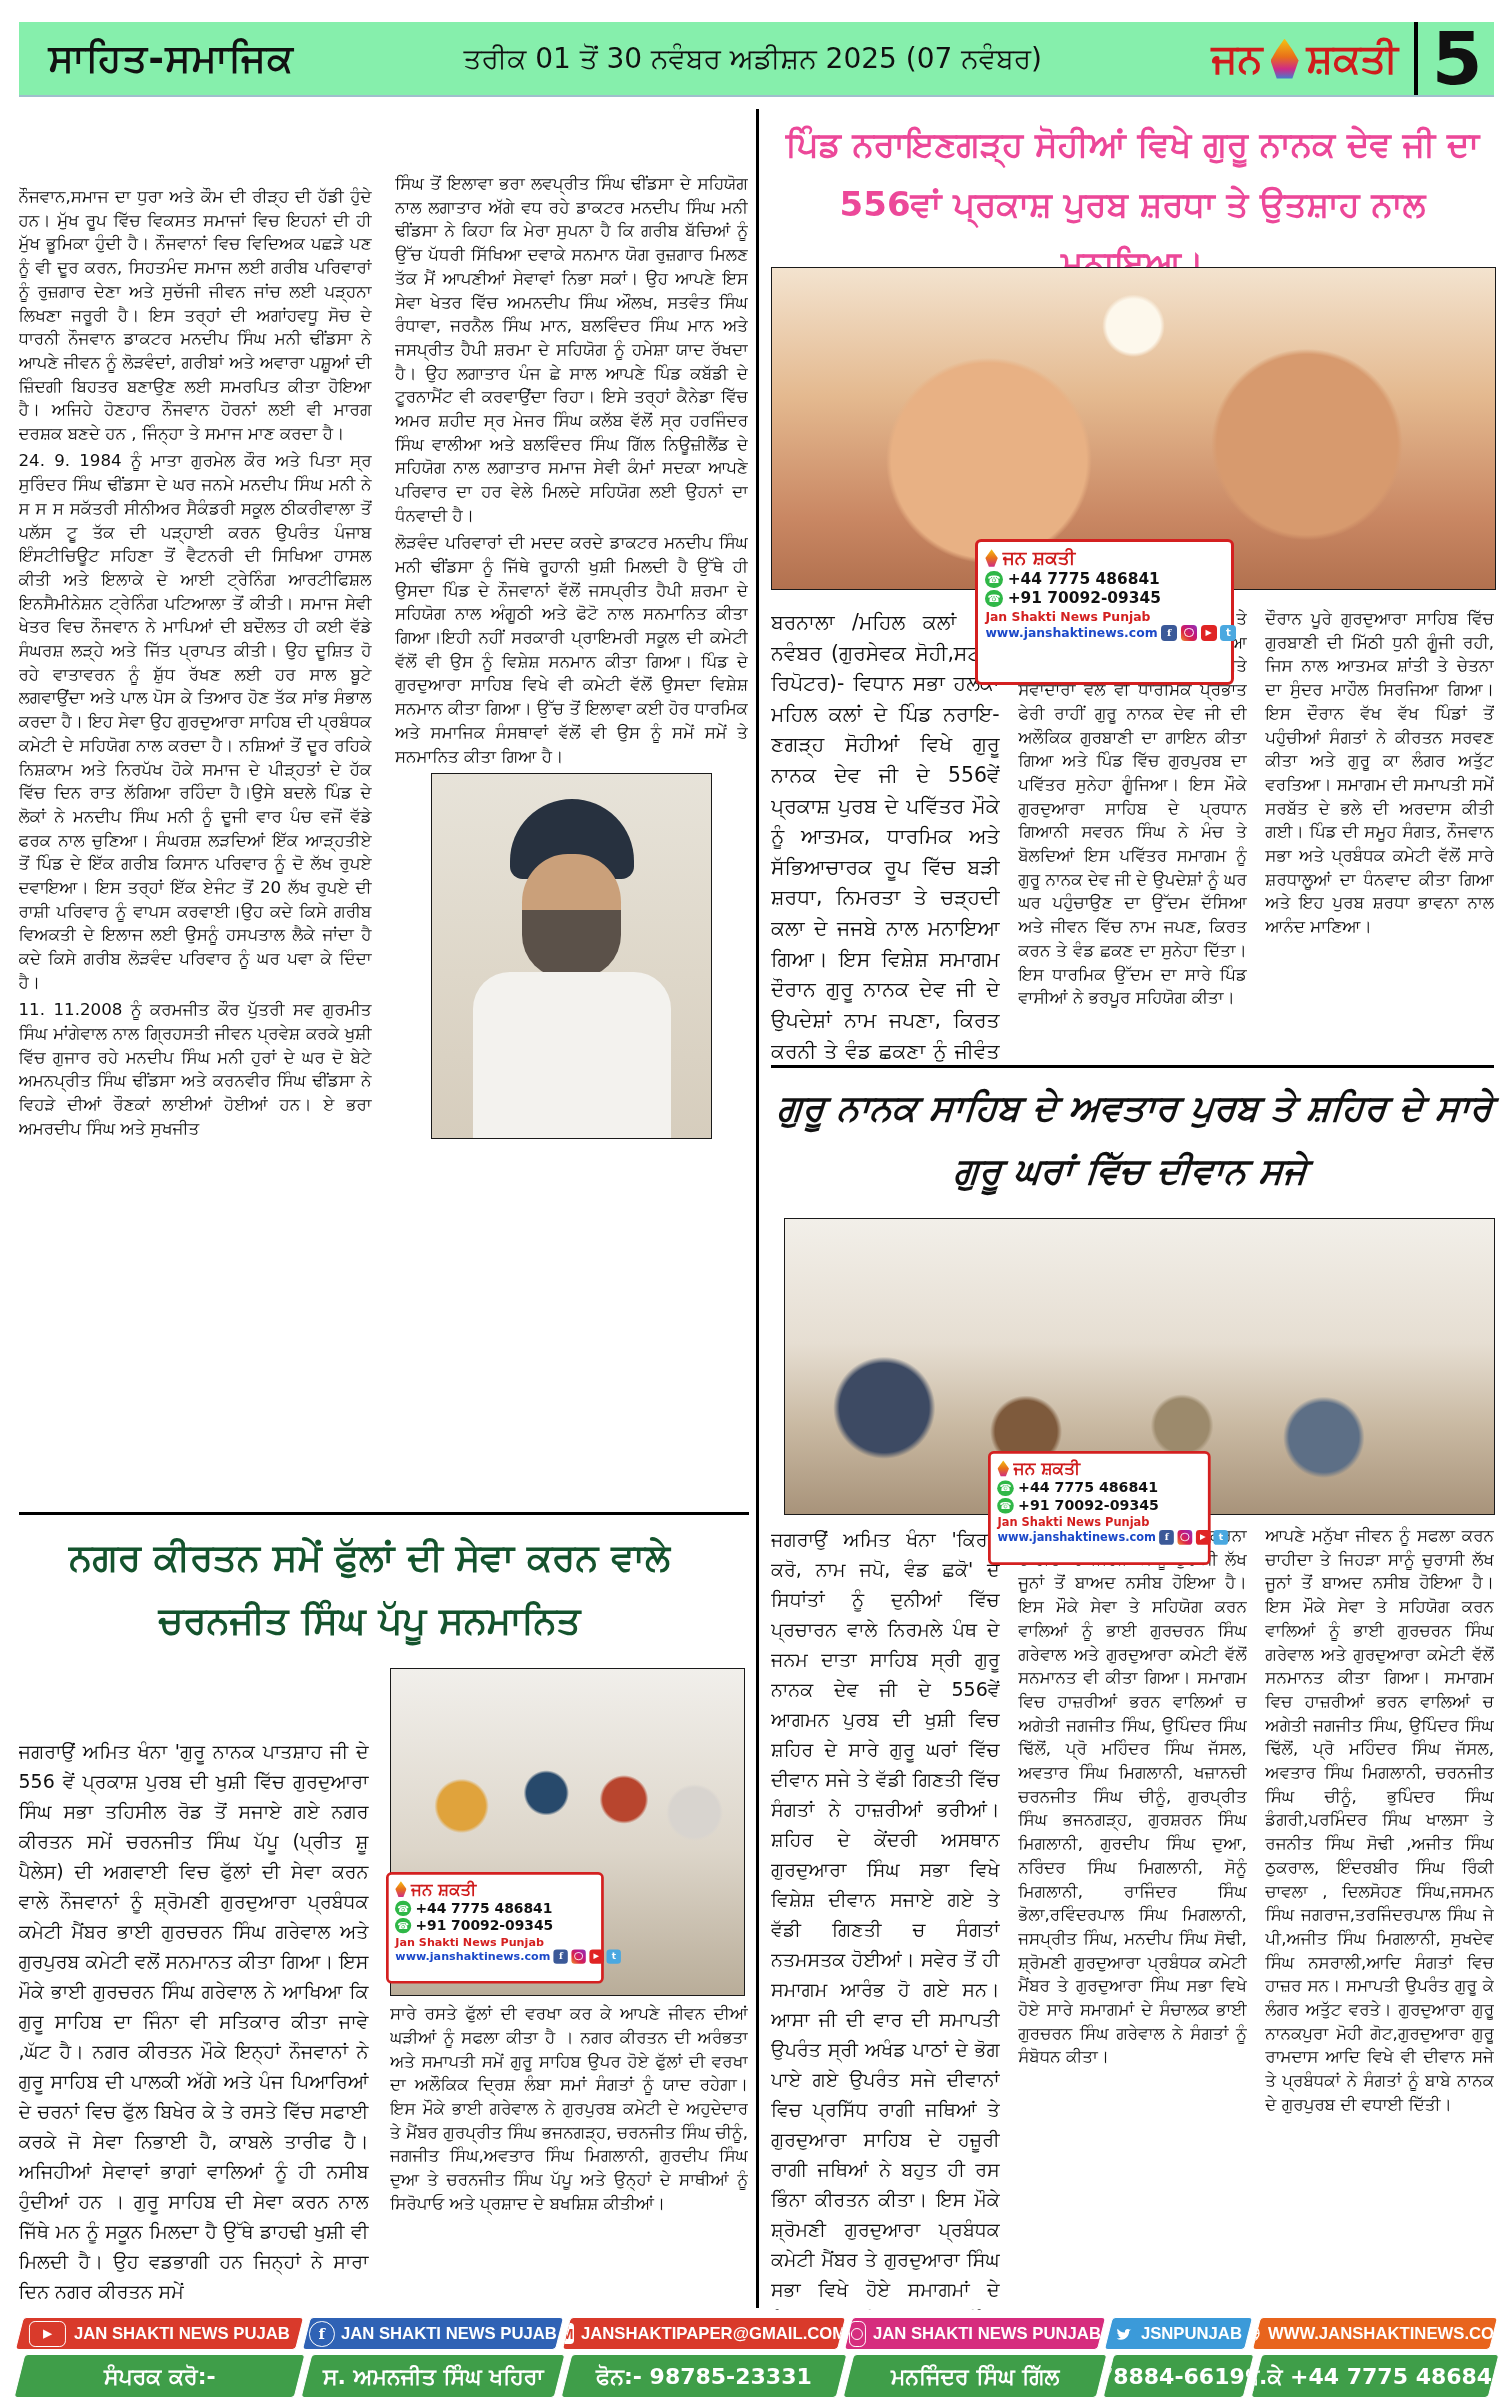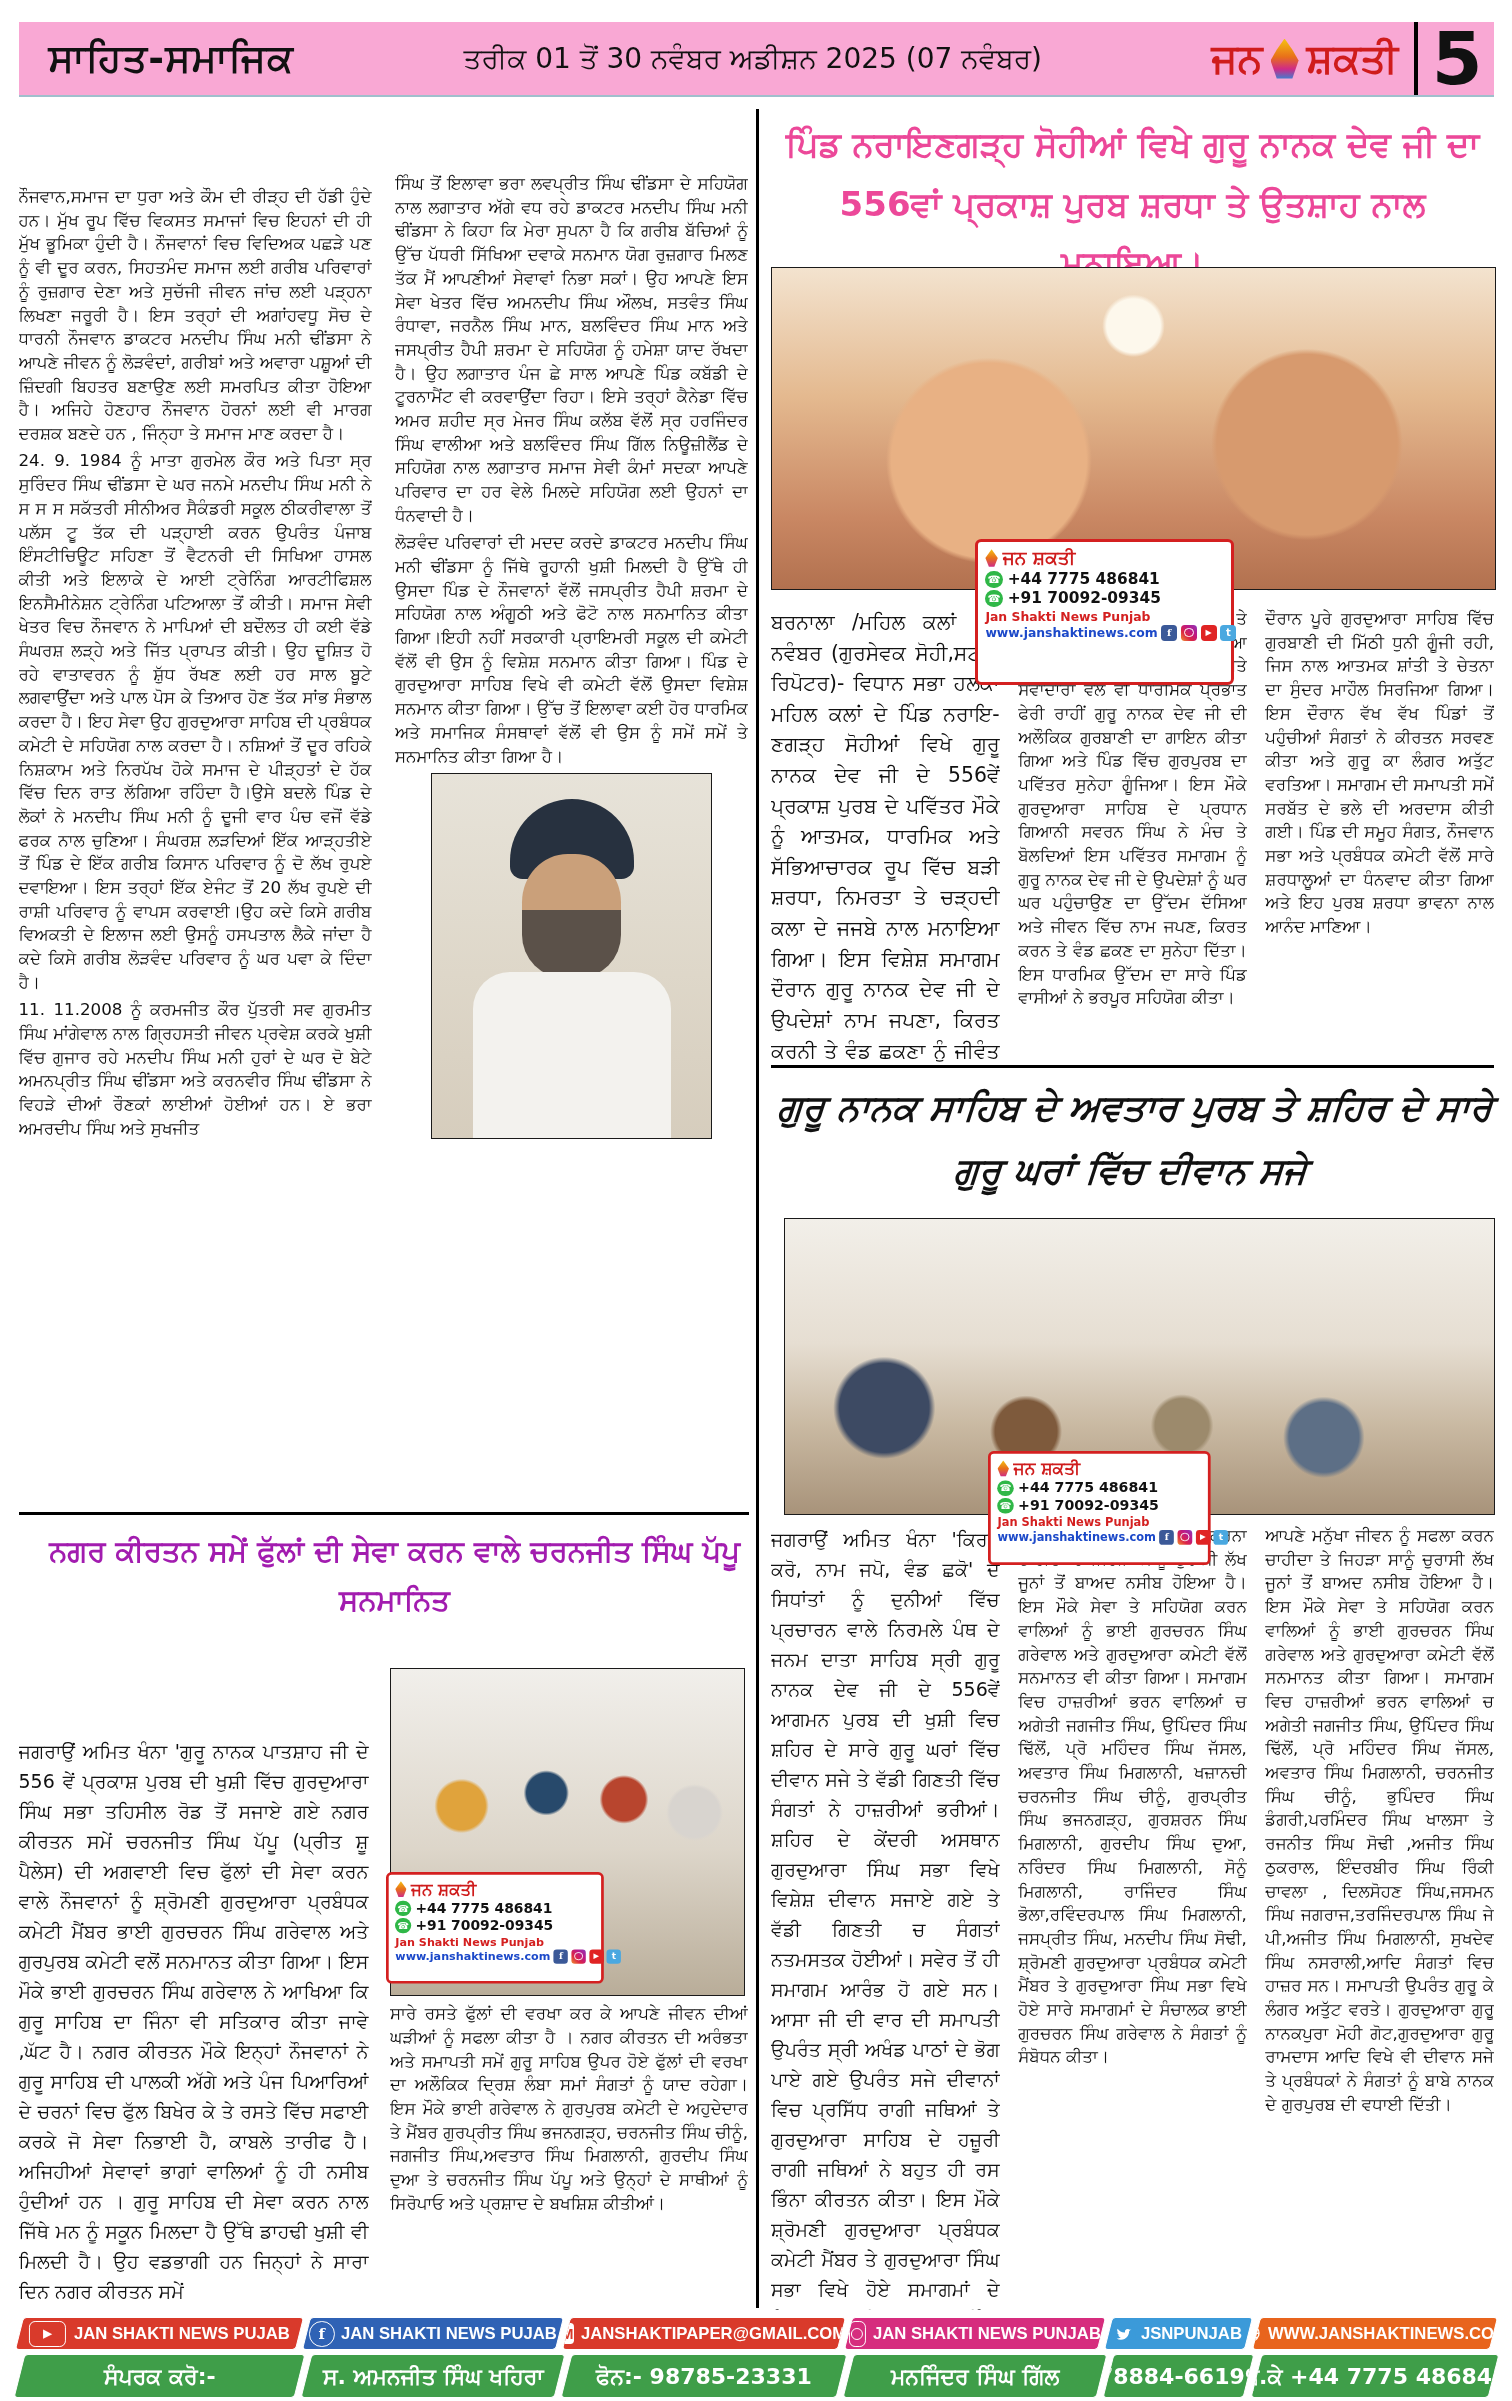--- a/index.html
+++ b/index.html
@@ -1,36 +1,36 @@
 <!DOCTYPE html>
 <html style="font-size:10px"><head>
 <meta charset="utf-8">
 <style>
   html,body{margin:0;padding:0;background:#e9e9e9;}
   .page{position:relative;width:1512px;height:2401px;background:#ffffff;
         font-family:"DejaVu Sans",sans-serif;color:#111;overflow:hidden;}
   
   .masthead{position:absolute;left:18.5px;top:22px;width:1475px;height:73px;
-            background:#f9a8d4;display:flex;align-items:center;border-bottom:2.5px solid #9fbfcc;}
+            background:#86efac;display:flex;align-items:center;border-bottom:2.5px solid #9fbfcc;}
   .mast-section{font-size:38px;font-weight:800;letter-spacing:1.2px;margin-left:30px;white-space:nowrap;}
   .mast-date{flex:1;text-align:center;font-size:28px;font-weight:400;white-space:nowrap;}
   .mast-logo{display:flex;align-items:center;gap:8px;margin-right:16px;justify-content:center;}
   .logo-word{font-size:40px;font-weight:800;color:#cf1c1c;white-space:nowrap;}
   .logo-emblem{width:28px;height:40px;background:linear-gradient(180deg,#f5c211 0%,#e86f1a 45%,#cf2a87 75%,#3f7fd0 100%);
                clip-path:polygon(50% 0,78% 28%,100% 55%,78% 100%,22% 100%,0 55%,22% 28%);}
   .mast-num{height:100%;display:flex;align-items:center;border-left:4.3px solid #000;padding:0 11px 0 13.6px;}
   .mast-num span{font-size:73px;font-weight:800;line-height:1;}
   
   .vrule{position:absolute;background:#000;width:2.5px;}
   .hrule{position:absolute;background:#000;height:2.5px;}
   
   .hl{font-weight:800;text-align:center;line-height:1.45;}
   .hl-left{position:absolute;left:18.5px;top:109px;width:729px;font-size:35px;white-space:nowrap;}
   .hl-blue{position:absolute;left:771px;top:115px;width:723px;font-size:34px;color:#ec4899;line-height:1.75;}
-  .hl-red{position:absolute;left:30px;top:1527px;width:729px;font-size:29px;color:#a21caf;line-height:1.7;}
+  .hl-red{position:absolute;left:5px;top:1527px;width:729px;font-size:37px;color:#14532d;line-height:1.7;}
   .hl-ital{position:absolute;left:771px;top:1076px;width:723px;font-size:36px;font-style:italic;transform:skewX(-4deg);line-height:1.75;}
   
   .txt{font-size:16.7px;line-height:1.42;text-align:justify;overflow:hidden;}
   .txt p{margin:0 0 3.7px 0;text-indent:0;}
   .lede{font-size:20.4px;line-height:1.5;}
   .big{font-size:19px;line-height:1.58;}
   .byline{font-weight:800;font-size:18.5px;text-align:center;line-height:1.5;margin:11px 0;}
   
   .la-col1{position:absolute;left:18.5px;top:185px;width:353px;height:1322px;}
   .la-col2{position:absolute;left:395px;top:172px;width:353px;height:1322px;}

